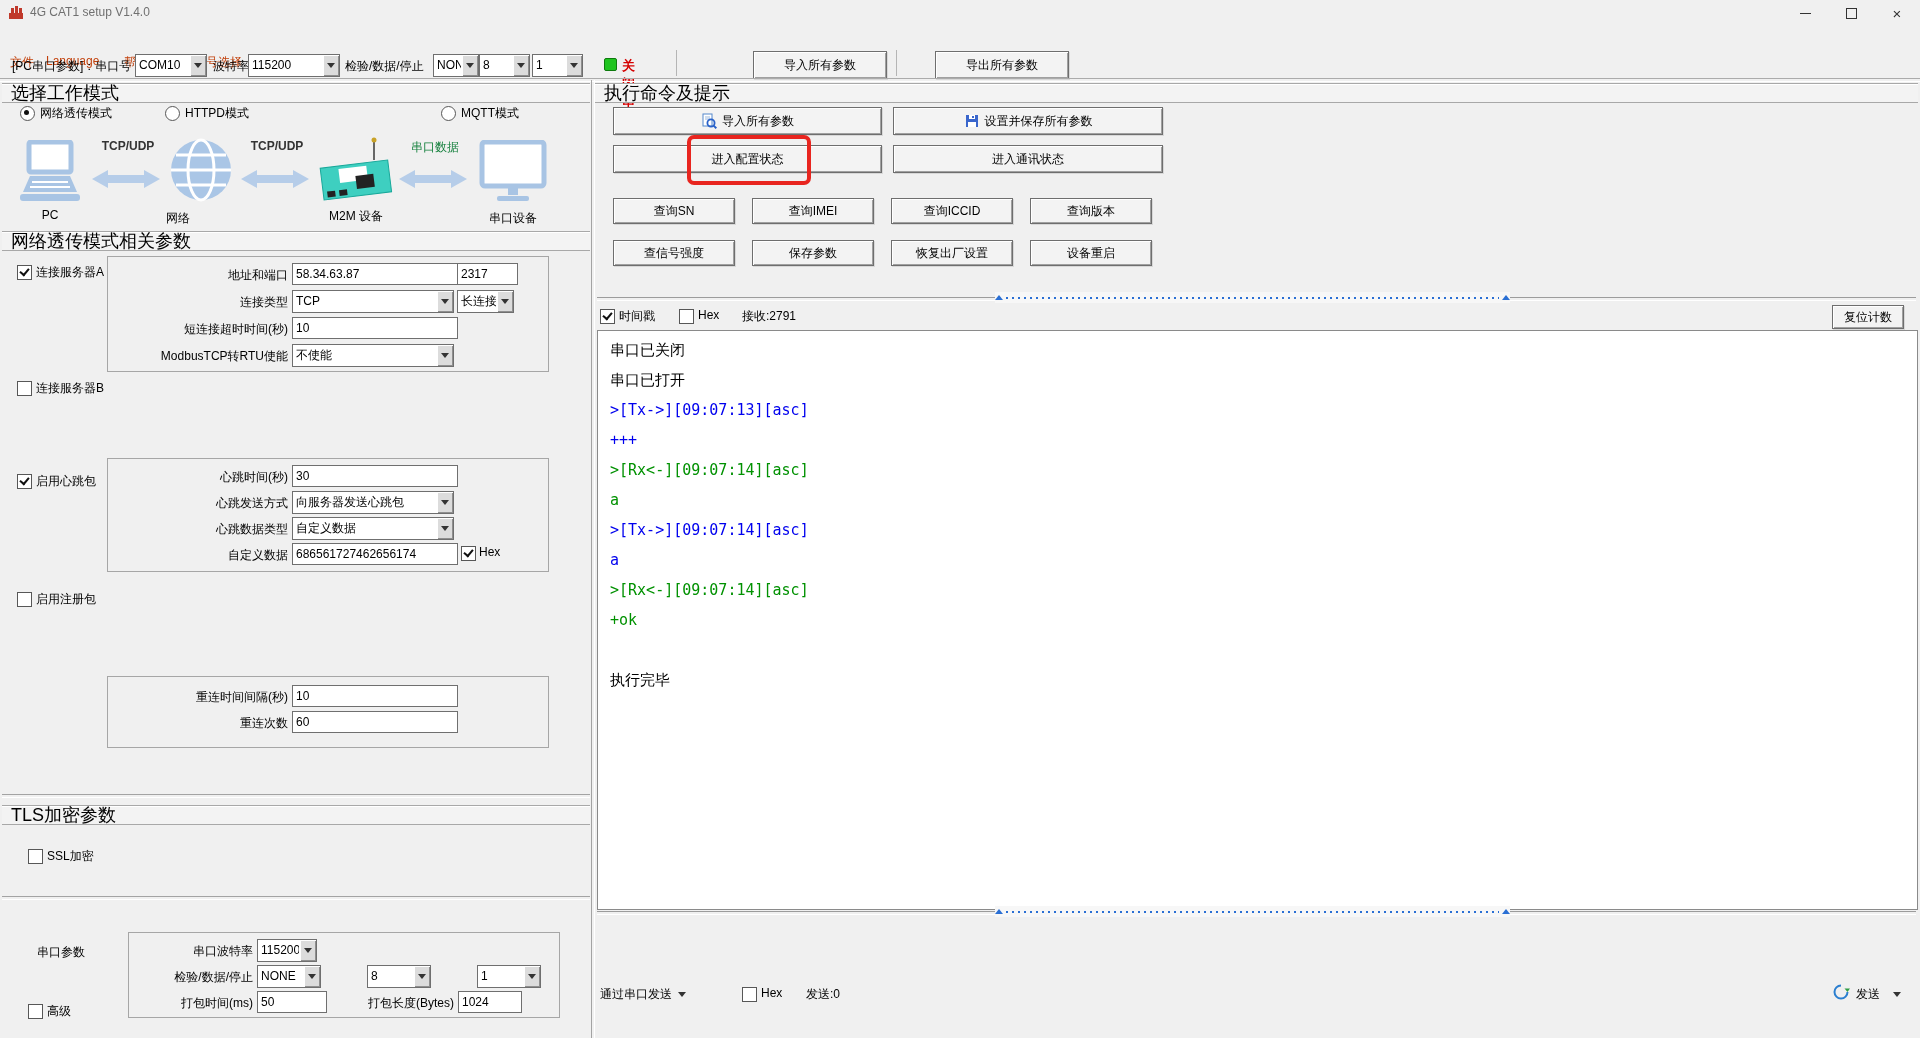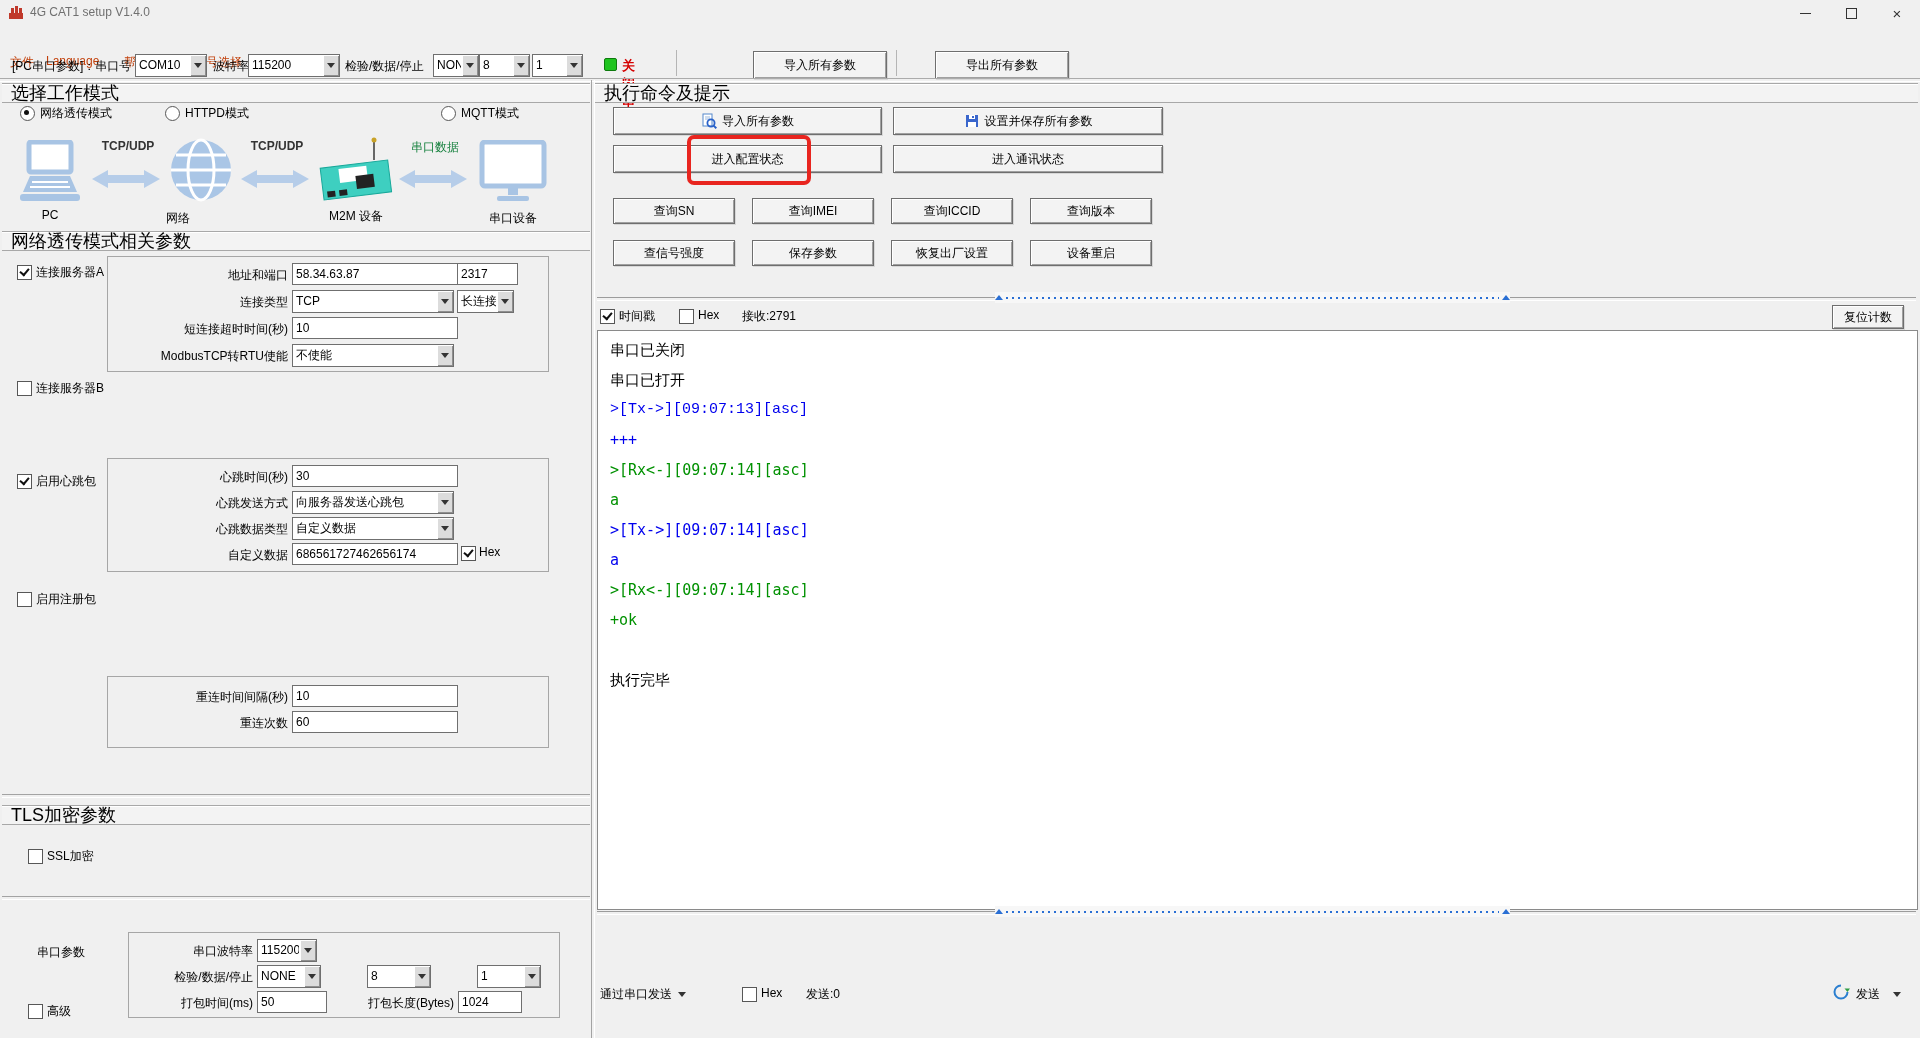--- a/index.html
+++ b/index.html
@@ -350,21 +350,21 @@
   <span class="abs chk on" style="left:600px;top:309px"></span>
   <span class="abs lbl" style="left:619px;top:308px">时间戳</span>
   <span class="abs chk" style="left:679px;top:309px"></span>
   <span class="abs lbl" style="left:698px;top:308px">Hex</span>
   <span class="abs lbl" style="left:742px;top:308px">接收:2791</span>
   <div class="abs btn3d" style="left:1832px;top:305px;width:70px;height:22px">复位计数</div>
 
   <div class="abs" id="log">
       <div class="logline black" style="top: 10px;">串口已关闭</div>
       <div class="logline black" style="top: 40px;">串口已打开</div>
-      <div class="logline blue" style="top: 70px; font-family: Liberation Mono, monospace;">&gt;[Tx-&gt;][09:07:13][asc]</div>
+      <div class="logline blue" style="top: 70px;">&gt;[Tx-&gt;][09:07:13][asc]</div>
       <div class="logline blue" style="top: 100px;">+++</div>
       <div class="logline green" style="top: 130px;">&gt;[Rx&lt;-][09:07:14][asc]</div>
       <div class="logline green" style="top: 160px;">a</div>
       <div class="logline blue" style="top: 190px;">&gt;[Tx-&gt;][09:07:14][asc]</div>
       <div class="logline blue" style="top: 220px;">a</div>
       <div class="logline green" style="top: 250px;">&gt;[Rx&lt;-][09:07:14][asc]</div>
       <div class="logline green" style="top: 280px;">+ok</div>
       <div class="logline black" style="top: 310px;"></div>
       <div class="logline black" style="top: 340px;">执行完毕</div>
     </div>

